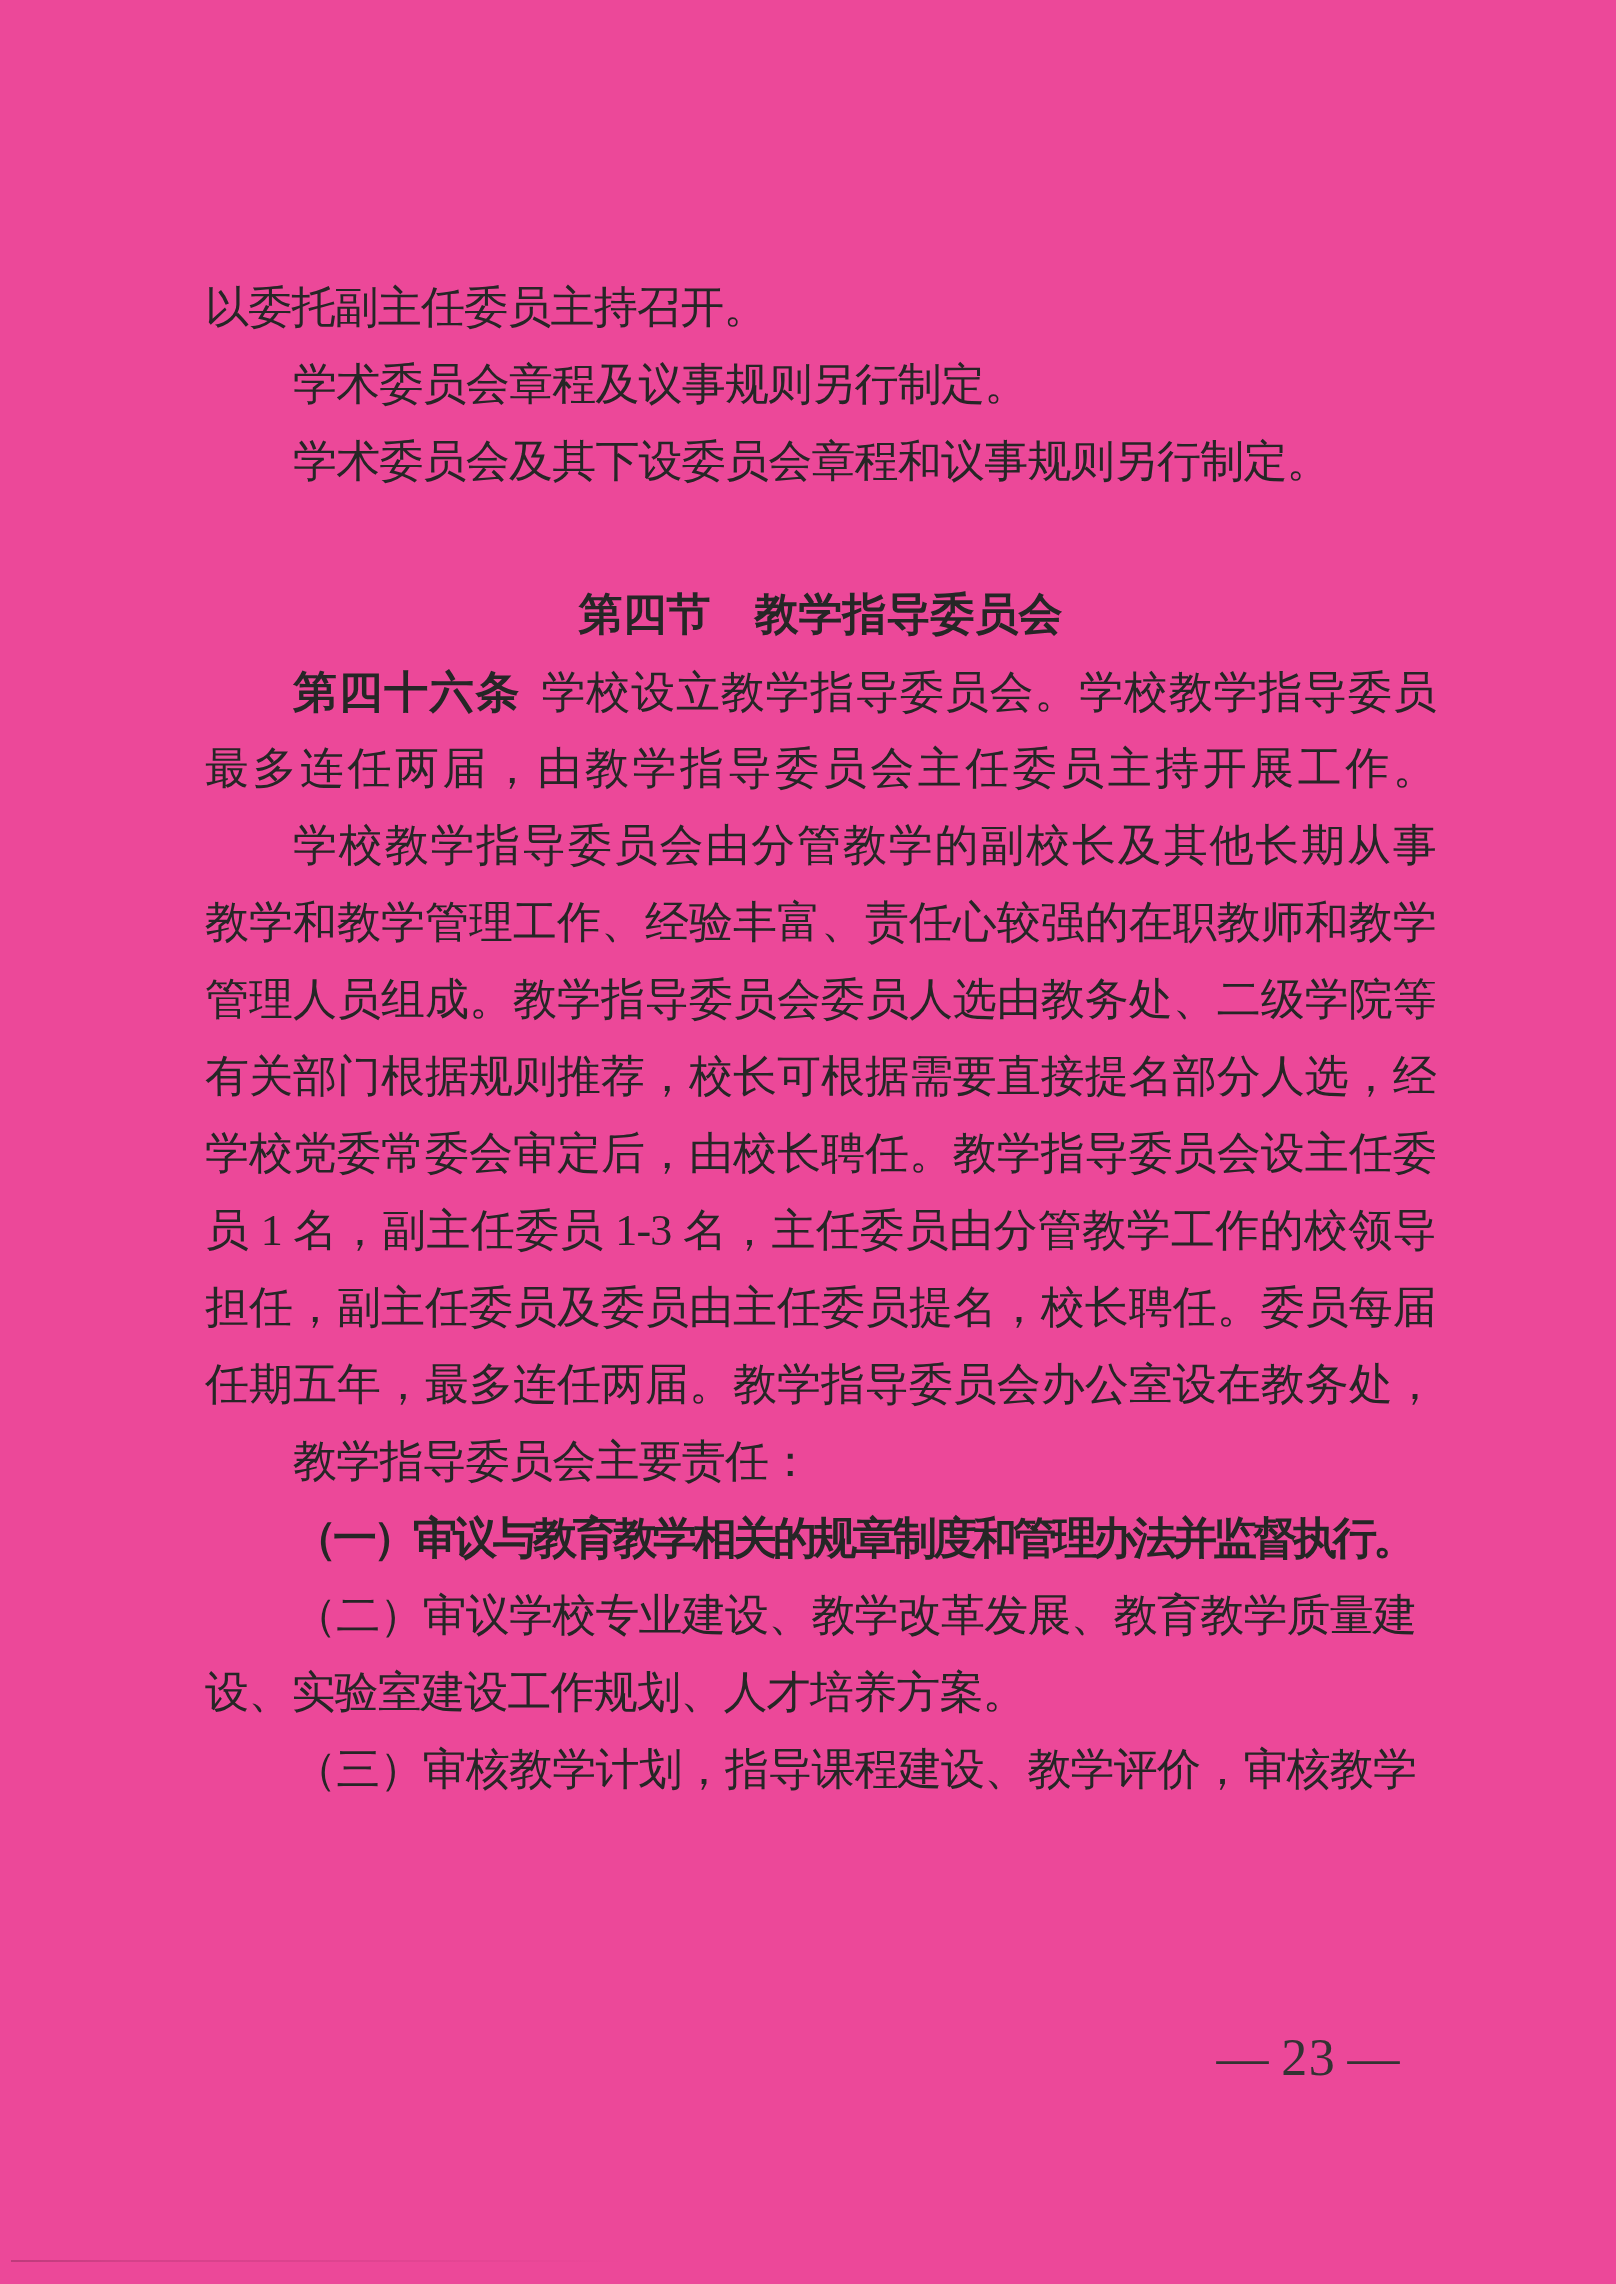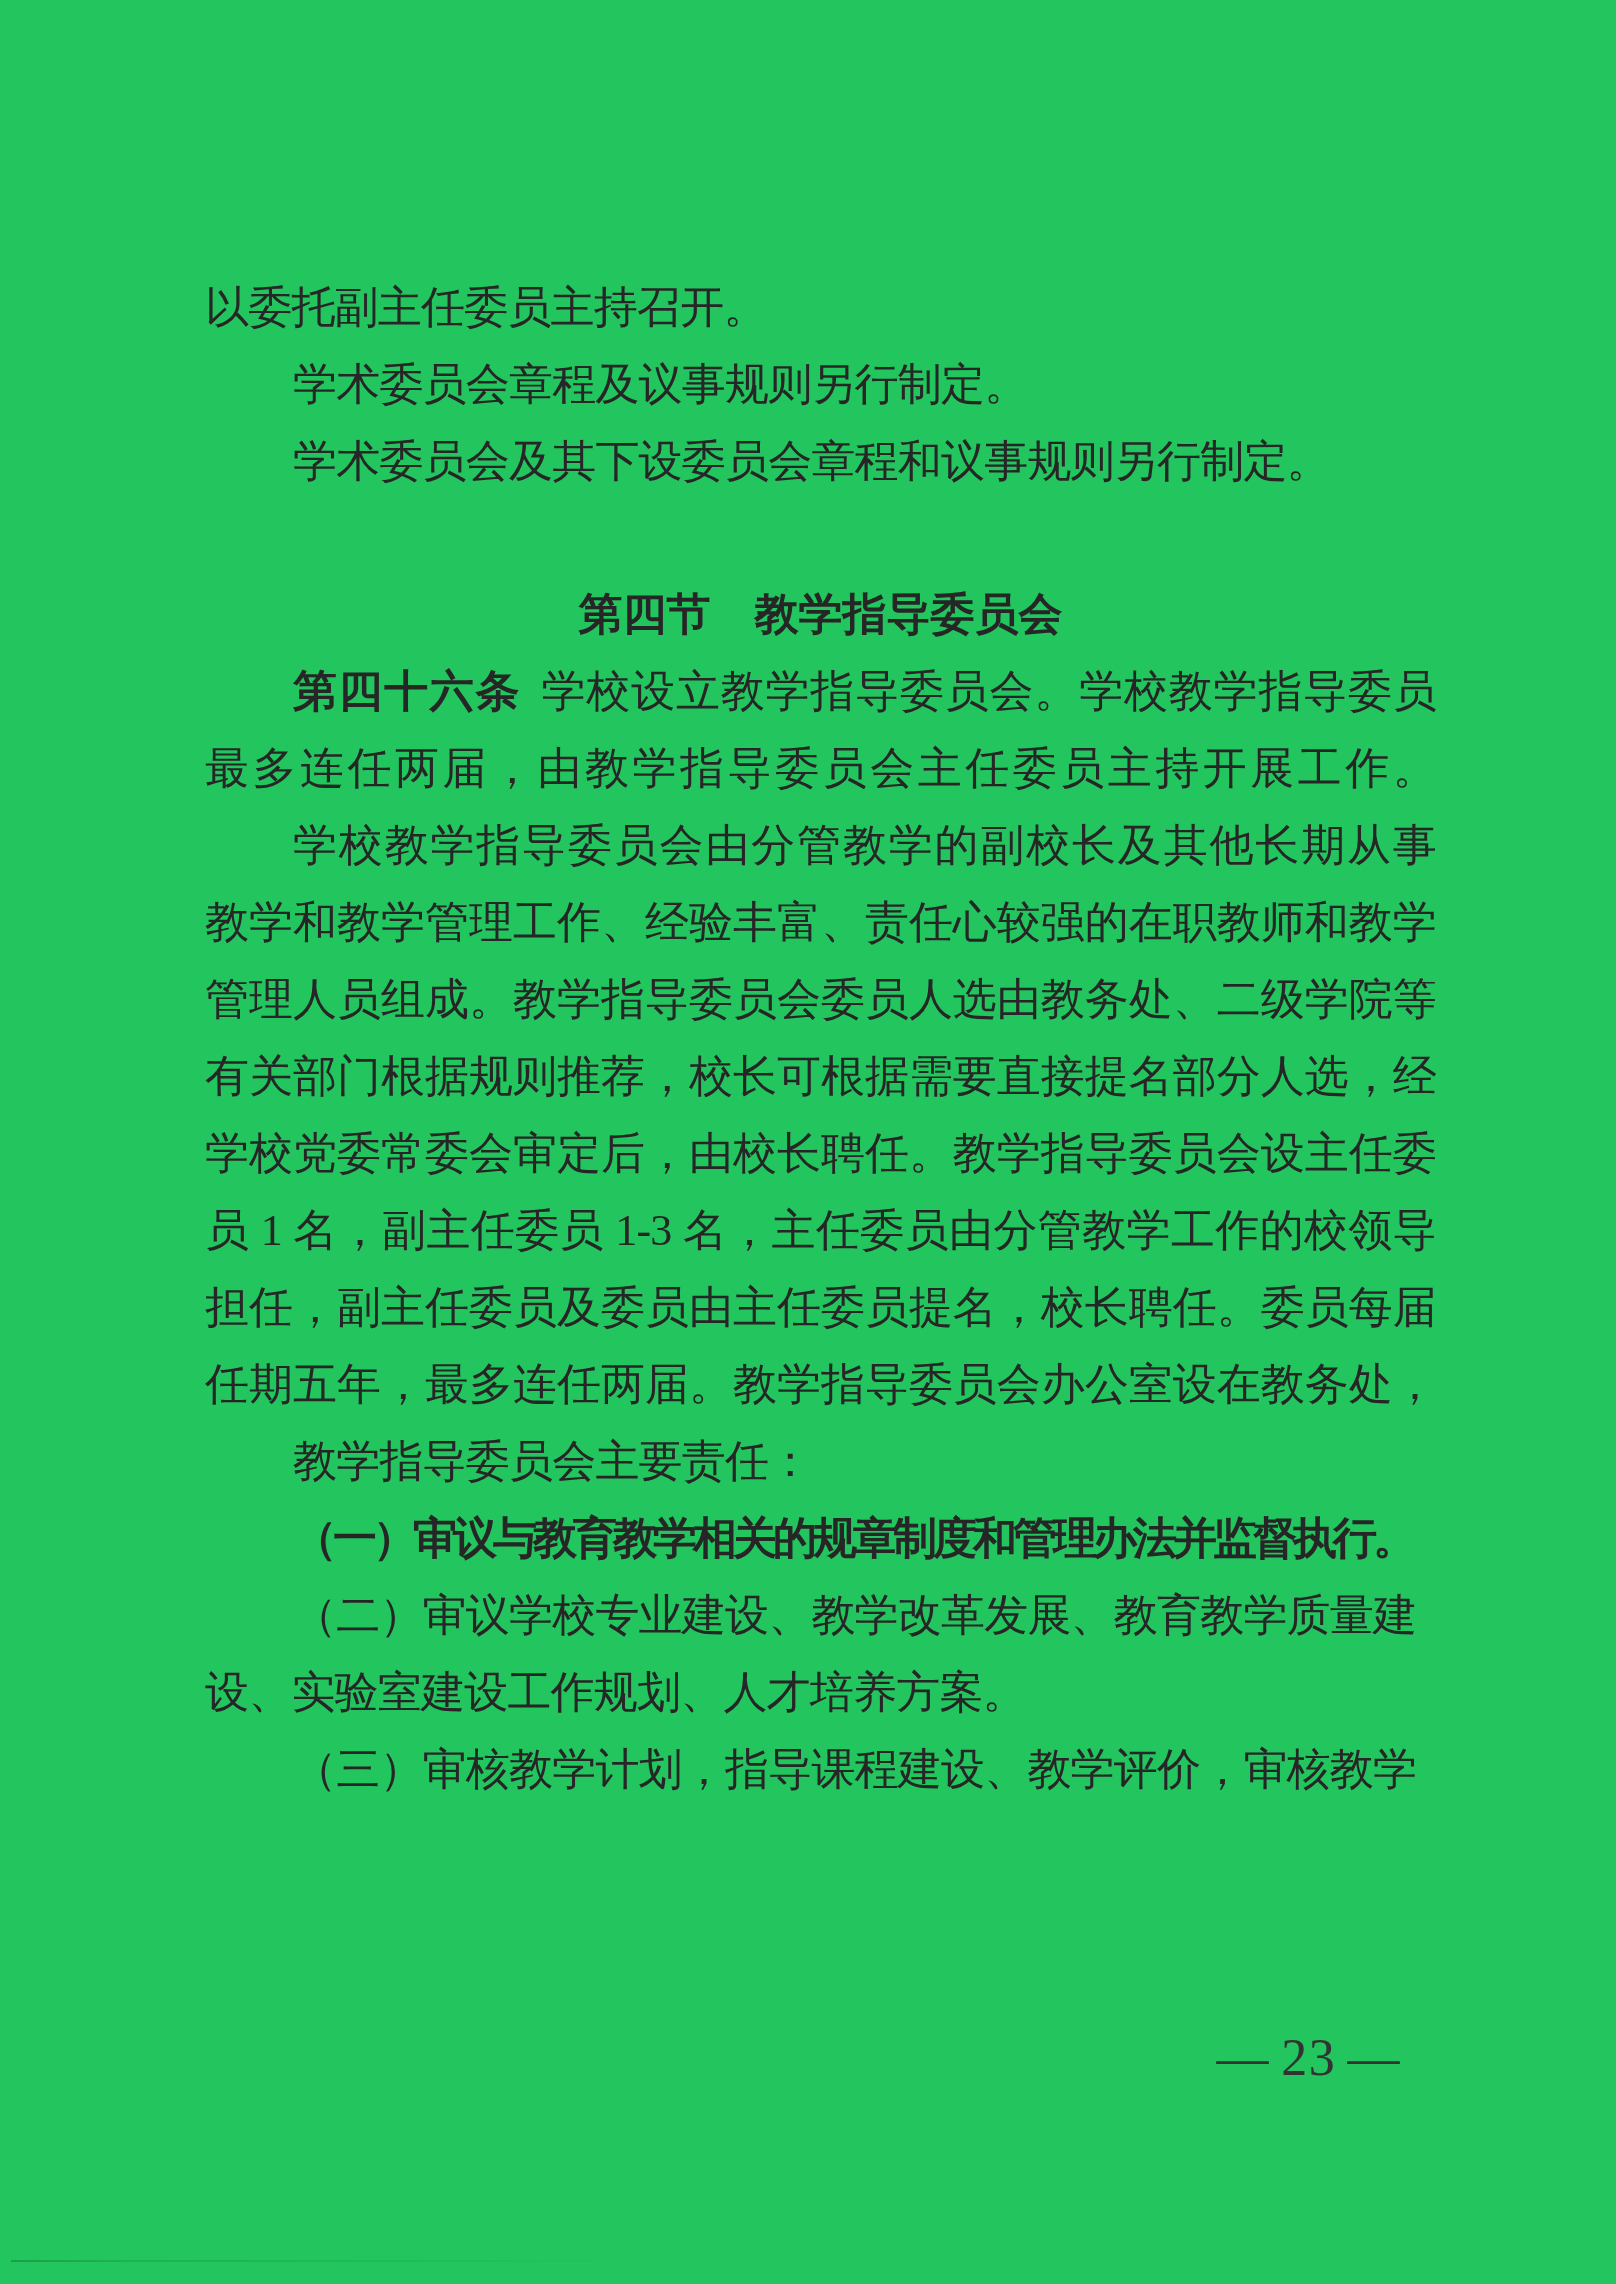--- a/index.html
+++ b/index.html
@@ -1,19 +1,19 @@
 <!DOCTYPE html>
 <html style="font-size:12.6px"><head>
 <meta charset="utf-8">
 <style>
   html,body{margin:0;padding:0;background:#9a9a9a;}
   .page{
     position:relative;
     width:1616px;height:2284px;
-    background:#22c55e;
+    background:#ec4899;
     overflow:hidden;
     font-family:"Liberation Serif","DejaVu Serif",serif;
     color:#262626;
   }
   .textcol{
     position:absolute;
     left:205px;top:269px;
     width:1231px;
   }
   .line{
@@ -33,21 +33,21 @@
   }
   .tight{letter-spacing:-4px;font-weight:bold;}
   .spacer{height:76px;}
   .heading{
     text-align:center;
     text-align-last:center;
     font-weight:700;
     letter-spacing:0;
   }
   .artnum{
-    font-family:Liberation Mono, monospace;
+    font-family:Liberation Sans, sans-serif;
     font-weight:700;
     margin-right:20.5px;
     letter-spacing:0;
   }
   .pagenum{
     position:absolute;
     top:2036px;
     right:215px;
     font-size:52px;
     line-height:44px;

